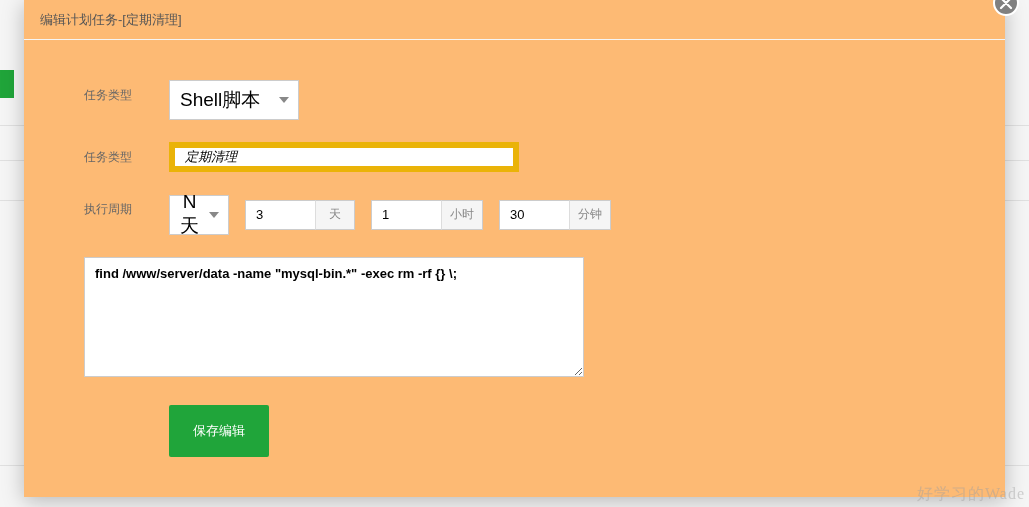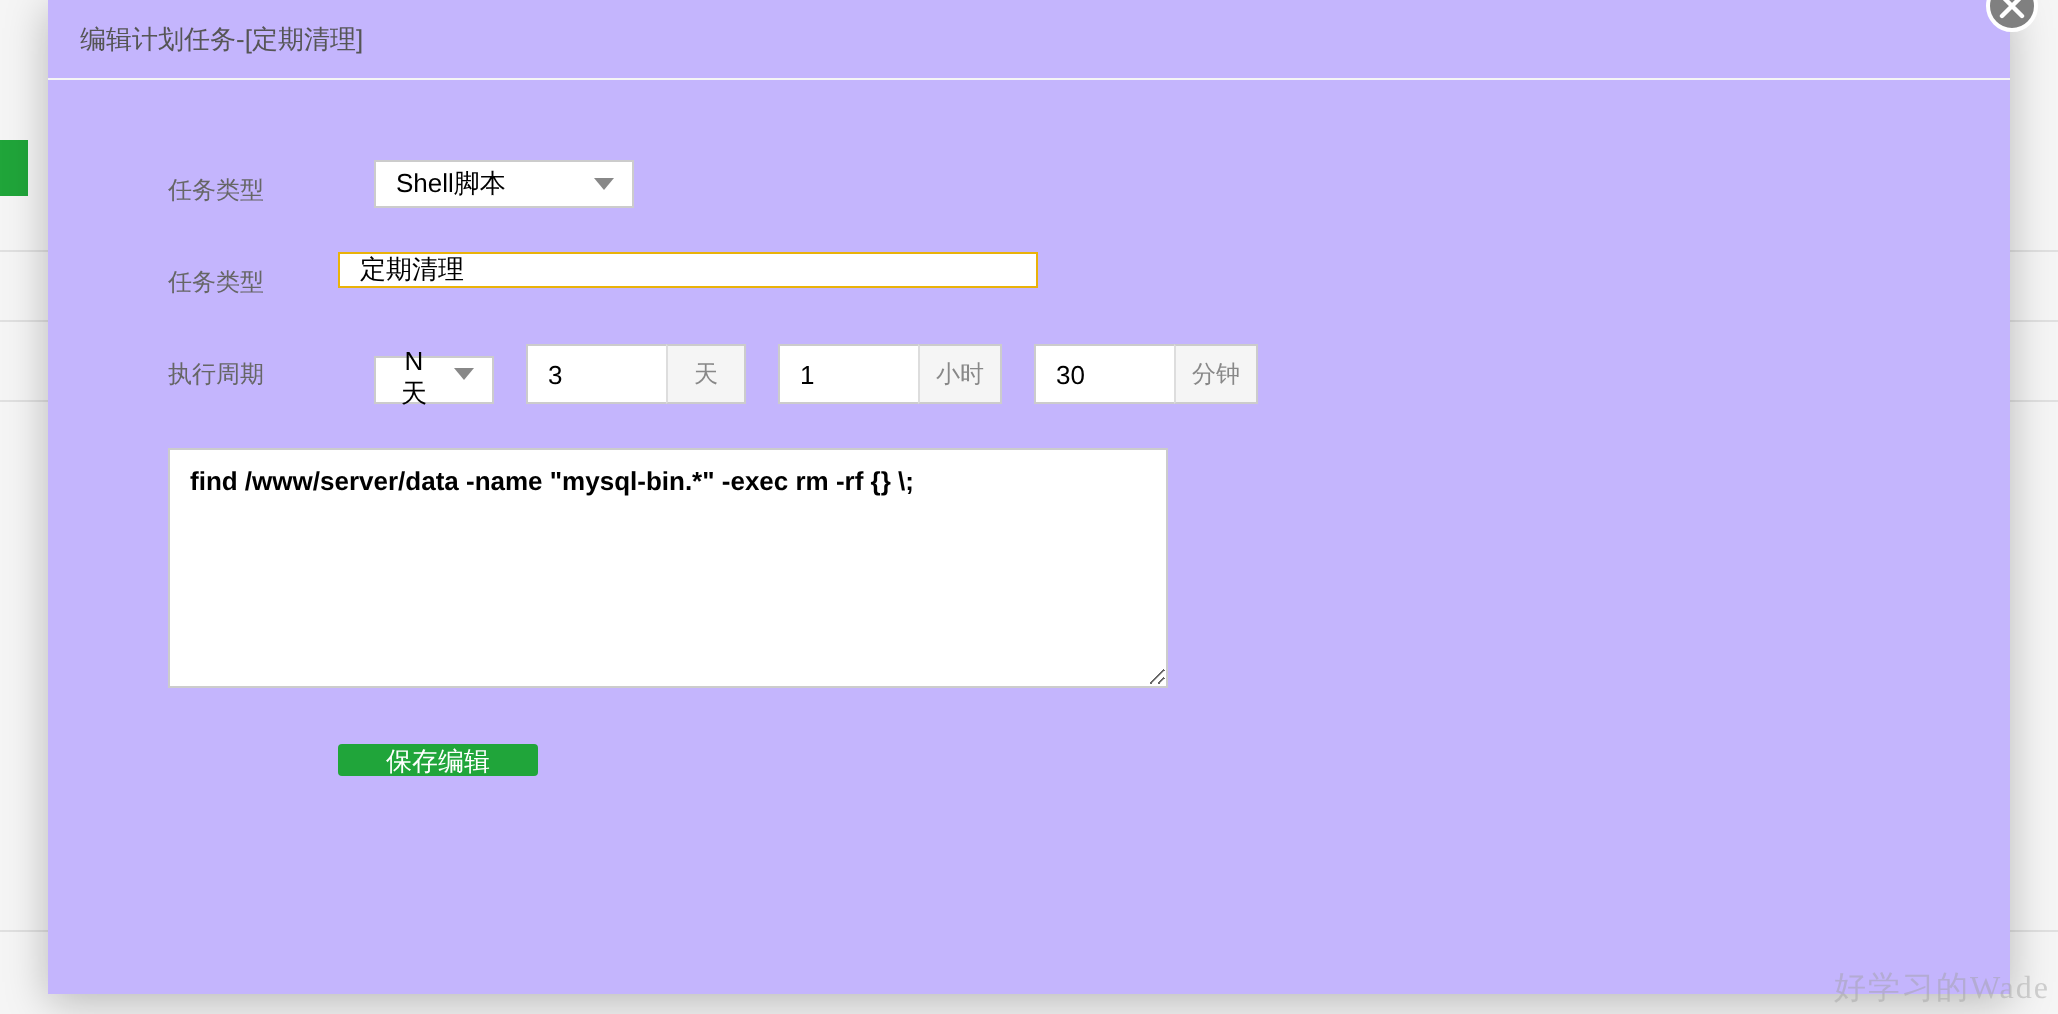--- a/index.html
+++ b/index.html
@@ -35,21 +35,21 @@
       font-family: "SimSun", "Microsoft YaHei", serif;
       letter-spacing: 1px;
       user-select: none;
     }
     .modal {
       position: absolute;
       top: 0;
       left: 24px;
       right: 24px;
       bottom: 10px;
-      background: #c4b5fd;
+      background: #fdba74;
       box-shadow: 0 4px 20px rgba(0,0,0,0.25);
     }
     .modal-header {
       height: 40px;
       display: flex;
       align-items: center;
       padding-left: 16px;
       font-size: 13px;
       color: #555;
       border-bottom: 1px solid #f5f5f5;
@@ -86,49 +86,49 @@
       display: flex;
       align-items: center;
       gap: 16px;
     }
     .select-wrap {
       position: relative;
       display: inline-block;
     }
     .select-input {
       border: 1px solid #ccc;
-      height: 24px;
+      height: 40px;
       padding: 0 30px 0 10px;
-      font-size: 13px;
+      font-size: 19px;
       display: inline-flex;
       align-items: center;
       background: #fff;
       cursor: pointer;
       outline: none;
       font-family: inherit;
       min-width: 130px;
-      margin-left: 18px;
     }
     .select-small { min-width: 60px; width: 60px; align-items: center; }
     .caret {
       position: absolute;
       right: 10px;
       top: 50%;
       transform: translateY(-50%);
       width: 10px;
       height: 6px;
       pointer-events: none;
     }
     .text-input {
-      border: 1px solid #eab308;
-      height: 18px;
+      border: 6px solid #eab308;
+      height: 30px;
       padding: 0 10px;
       font-size: 13px;
       outline: none;
       font-family: inherit;
+      font-style: italic;
     }
     .text-input-name { width: 350px; }
     .unit-group {
       display: flex;
       align-items: stretch;
     }
     .unit-input {
       border: 1px solid #ccc;
       height: 30px;
       width: 70px;
@@ -159,21 +159,21 @@
       font-size: 13px;
       font-family: inherit;
       resize: both;
       outline: none;
       font-weight: bold;
     }
     .save-btn {
       background: #20a53a;
       color: #fff;
       border: none;
-      height: 16px;
+      height: 52px;
       padding: 0 24px;
       font-size: 13px;
       cursor: pointer;
       font-family: inherit;
       border-radius: 2px;
     }
     .save-row { margin-top: 28px; margin-left: 85px; }
   </style>
 </head>
 <body>

